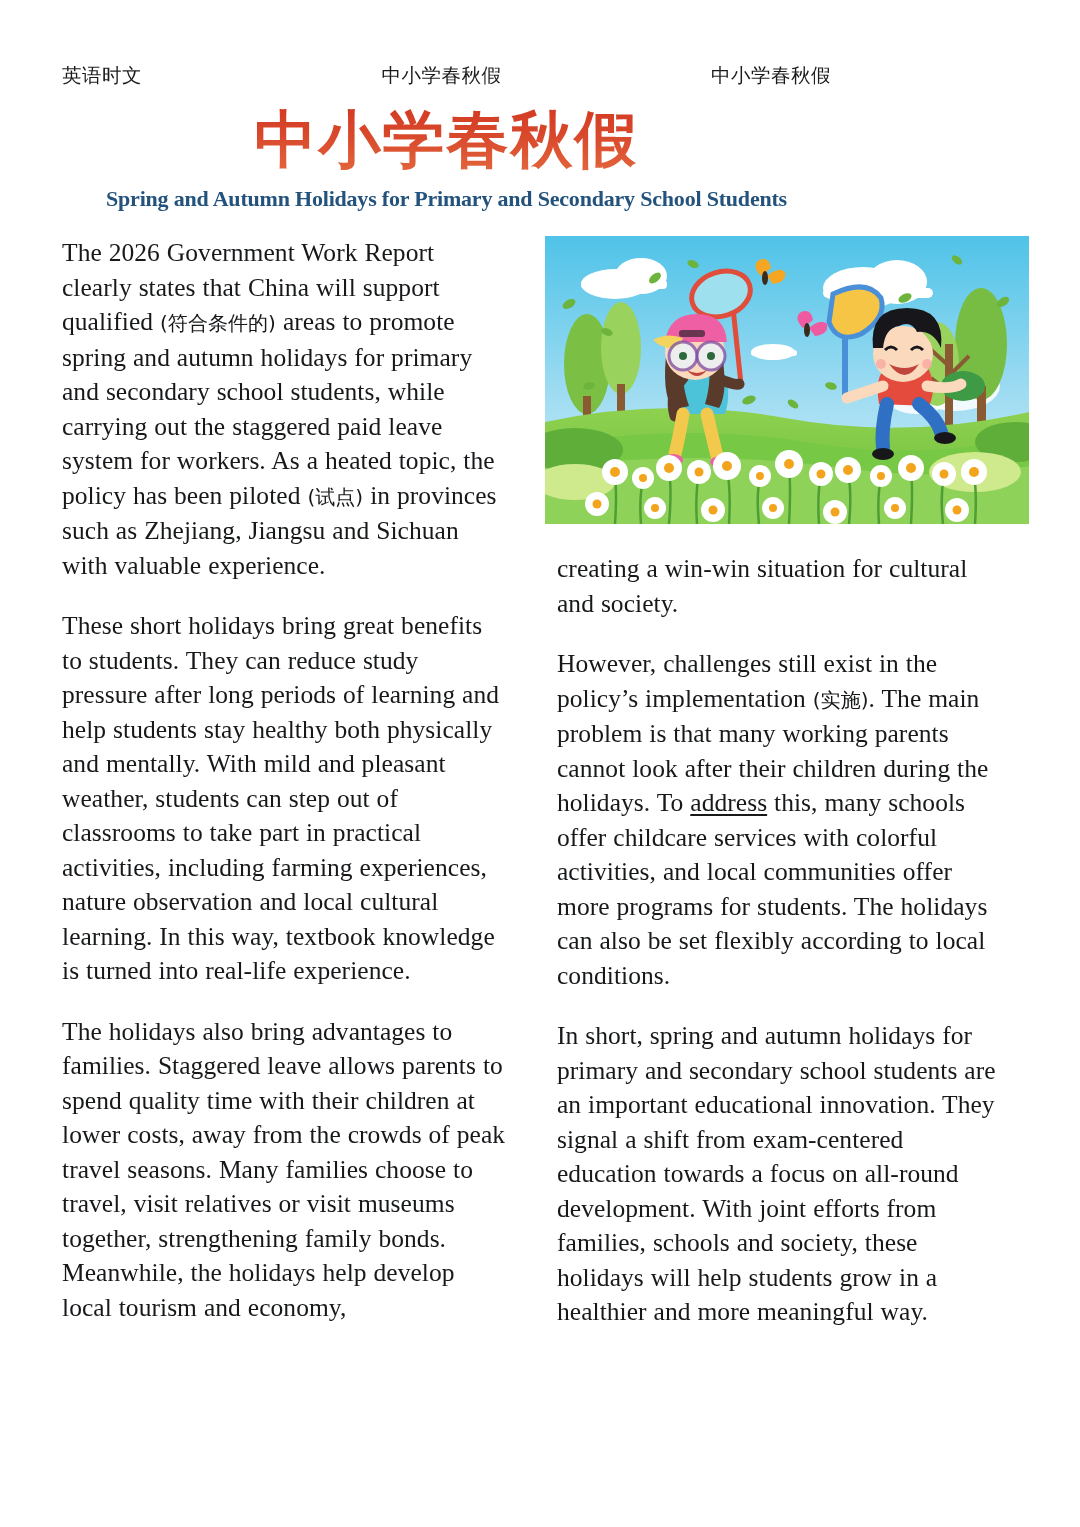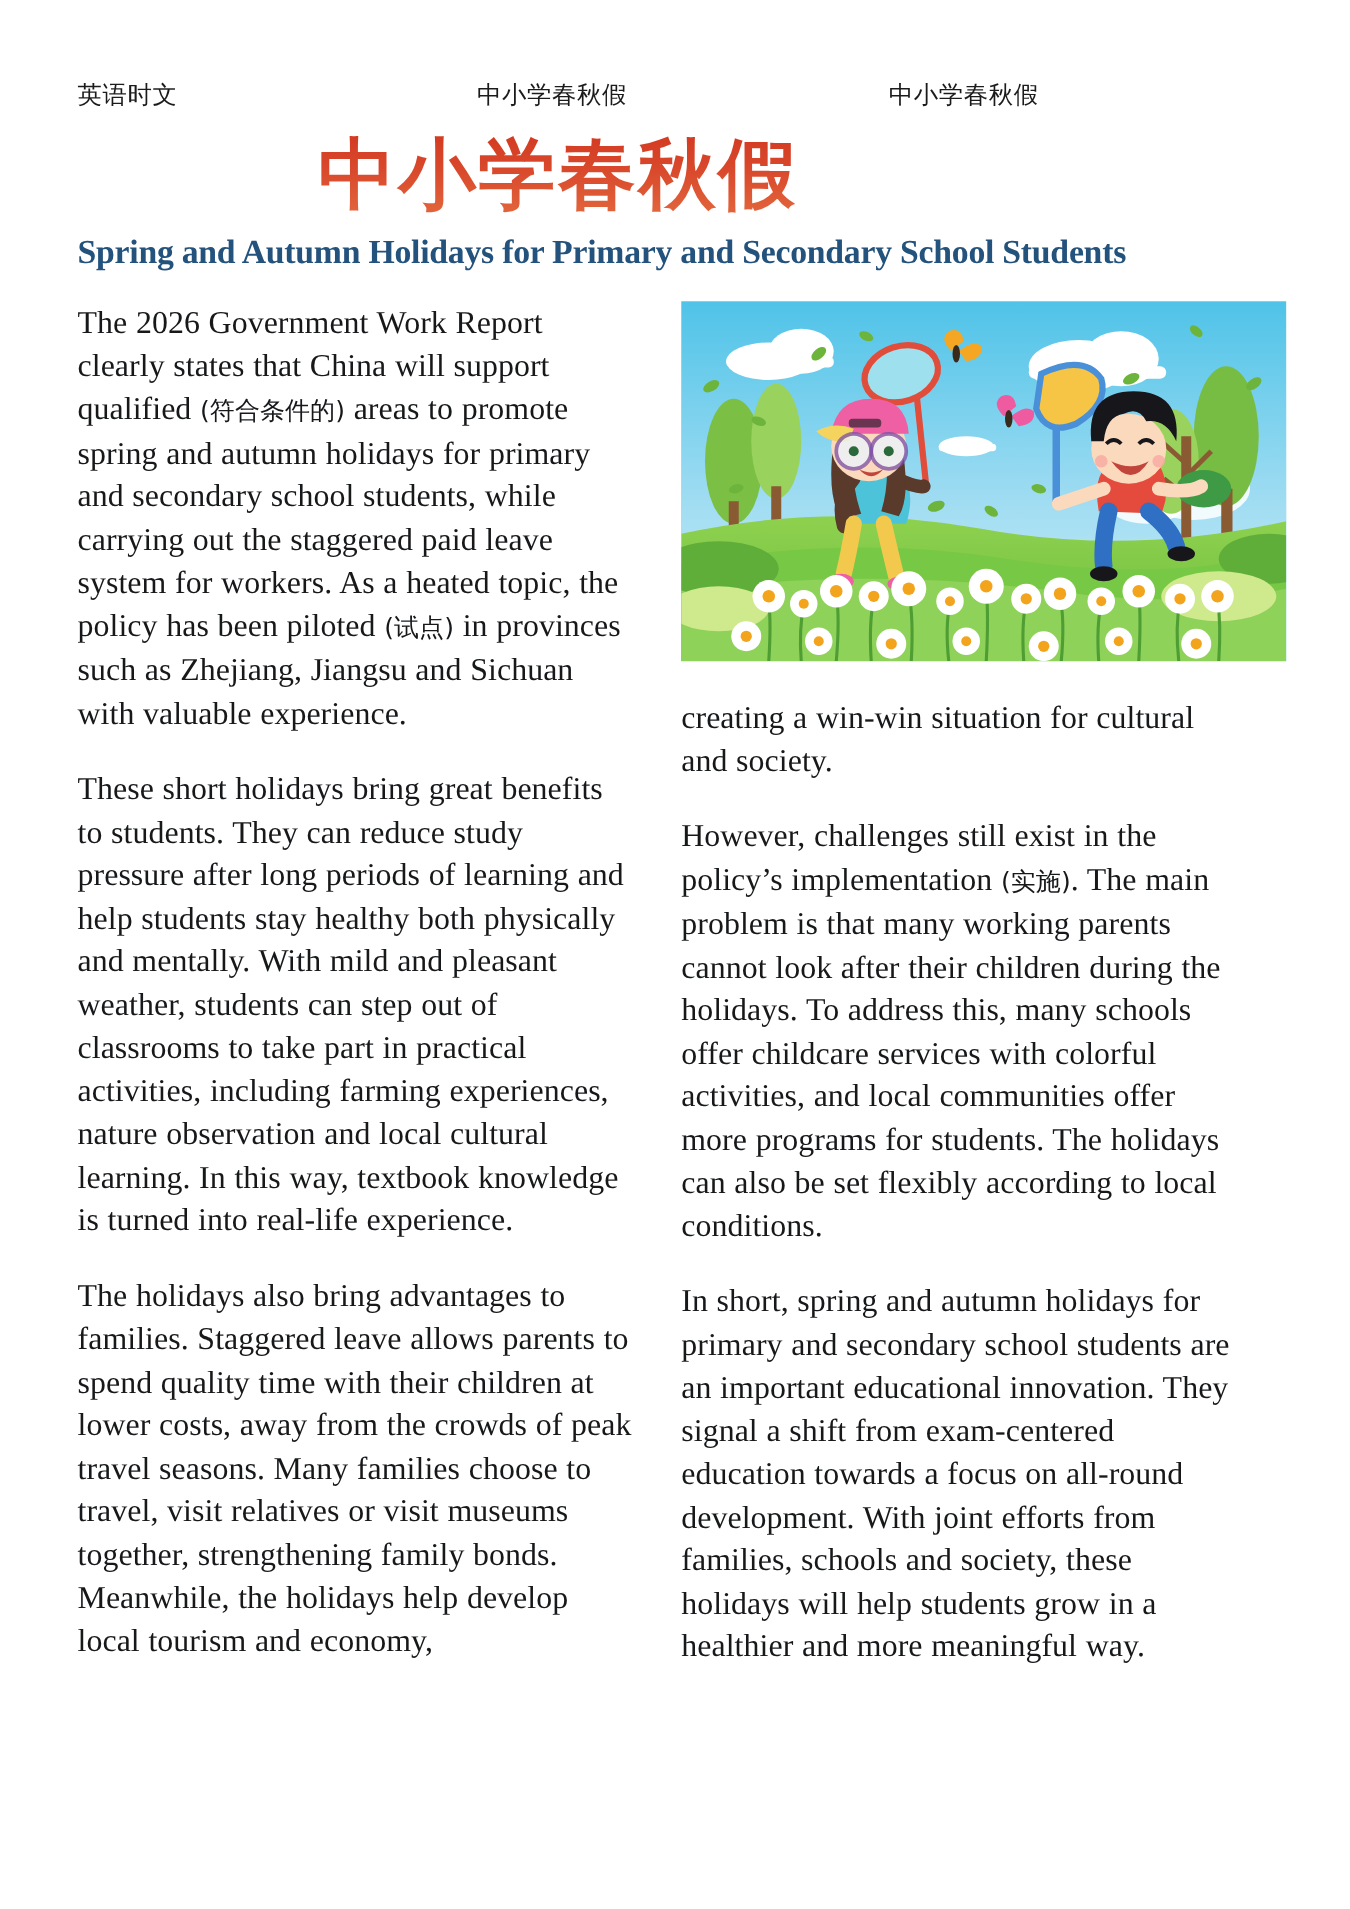--- a/index.html
+++ b/index.html
@@ -52,53 +52,53 @@
     background: linear-gradient(180deg, #d33a22 0%, #d9492c 45%, #e2653c 100%);
     -webkit-background-clip: text;
     background-clip: text;
     -webkit-text-fill-color: transparent;
   }
   .sub-title {
     margin: 14px 0 0 0;
     text-align: center;
     font-family: "Liberation Serif", "DejaVu Serif", serif;
     font-weight: 700;
-    font-size: 27px;
+    font-size: 22px;
     letter-spacing: -0.2px;
     color: #23527c;
     white-space: nowrap;
   }
 
   
   .content {
     position: relative;
     margin-top: 24px;
     display: flex;
-    gap: 36px;
+    gap: 48px;
   }
   .col {
     width: 447px;
     flex: 0 0 447px;
   }
   p.para {
     margin: 0 0 26px 0;
     font-family: "Liberation Serif", "DejaVu Serif", serif;
     font-size: 25.5px;
     line-height: 34.5px;
     color: #16181a;
     text-align: left;
     letter-spacing: 0.05px;
     word-spacing: 0.5px;
   }
   p.para:last-child { margin-bottom: 0; }
   .zh {
     font-family: "DejaVu Sans", "Liberation Sans", sans-serif;
     font-size: 20px;
   }
-  .u { text-underline-offset: 3px; }
+  .u { text-decoration: underline; text-underline-offset: 3px; }
 
   
   .img-spacer { height: 316px; }
 
   
   .illus {
     position: absolute;
     left: 483px;
     top: 0px;
     width: 484px;

